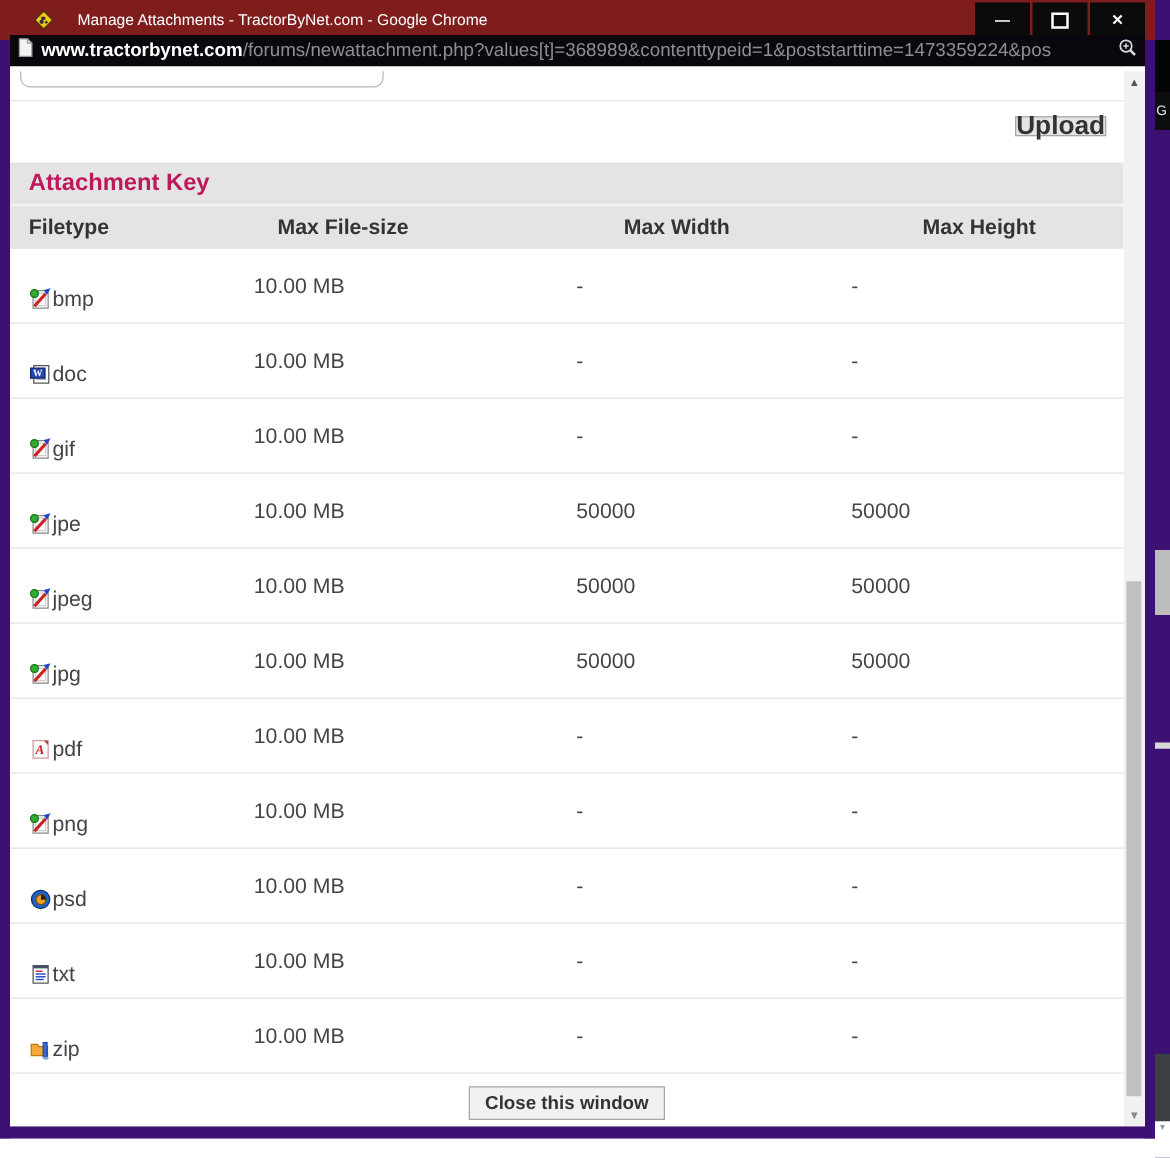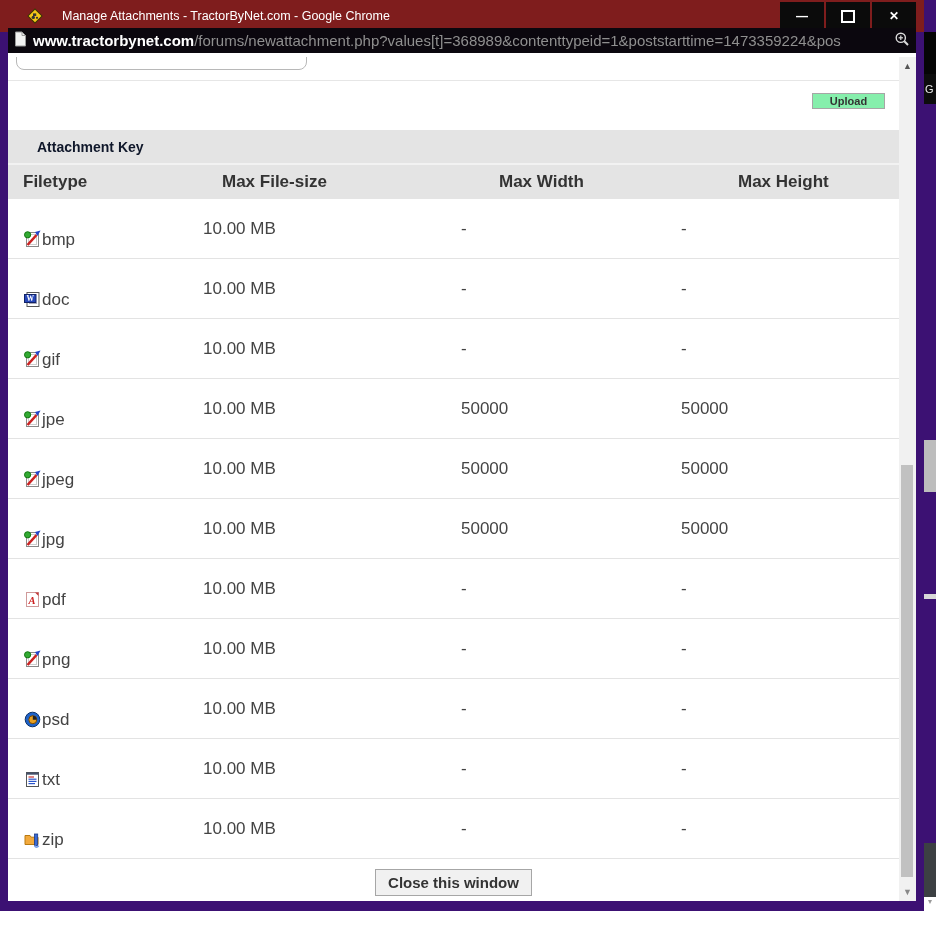--- a/index.html
+++ b/index.html
@@ -26,25 +26,25 @@
 
   
   .frame-left{position:absolute;left:0;top:32px;width:8px;height:879px;background:#3c1173;}
   .frame-right{position:absolute;left:916px;top:32px;width:8px;height:879px;background:#3c1173;}
   .frame-bottom{position:absolute;left:0;top:901px;width:924px;height:10px;background:#3c1173;}
 
   
   .content{position:absolute;left:8px;top:57px;width:891px;height:844px;background:#fff;overflow:hidden;}
   .partial-input{position:absolute;left:8px;top:-6px;width:289px;height:17px;background:#fff;border:1px solid #b8b8b8;border-radius:0 0 8px 8px;}
   .top-divider{position:absolute;left:0;top:23px;width:891px;height:1px;background:#e6e6e6;}
-  .upload-btn{position:absolute;left:804px;top:36px;width:73px;height:16px;background:#86efac;border:1px solid #a6a6a6;color:#333;font-weight:bold;font-size:11px;font-family:"Liberation Sans",sans-serif;display:flex;align-items:center;justify-content:center;cursor:pointer;}
+  .upload-btn{position:absolute;left:804px;top:36px;width:73px;height:16px;background:#e5e5e5;border:1px solid #a6a6a6;color:#333;font-weight:bold;font-size:21px;font-family:"Liberation Sans",sans-serif;display:flex;align-items:center;justify-content:center;cursor:pointer;}
   .smudge{position:absolute;left:424px;top:40px;width:9px;height:76px;background:#ffffff;border-radius:8px;transform:rotate(6deg);opacity:.95;}
 
   .key-band{position:absolute;left:0;top:73px;width:891px;height:33px;background:#e4e4e4;border-bottom:2px solid #f2f2f2;display:flex;align-items:center;}
-  .key-band .key-title{margin-left:29px;font-size:14px;font-weight:bold;color:#0f172a;}
+  .key-band .key-title{margin-left:15px;font-size:19px;font-weight:bold;color:#be185d;}
 
   .col-band{position:absolute;left:0;top:108px;width:891px;height:34px;background:#e4e4e4;display:grid;grid-template-columns:180px 258px 220px auto;align-items:center;padding-left:15px;box-sizing:border-box;gap:19px;}
   .col-band div{font-size:17px;font-weight:bold;color:#333;}
 
   .tbody{position:absolute;left:0;top:142px;width:891px;}
   .trow{display:grid;grid-template-columns:180px 258px 220px auto;align-items:center;height:60px;border-bottom:1px solid #e3e3e3;padding-left:15px;box-sizing:border-box;}
   .cell{font-size:17px;color:#444;}
   .ft-cell{display:flex;margin-top:22px;}
   .ficon{display:inline-flex;width:19px;height:19px;flex:0 0 auto;}
   .fname{font-size:17px;color:#444;}

